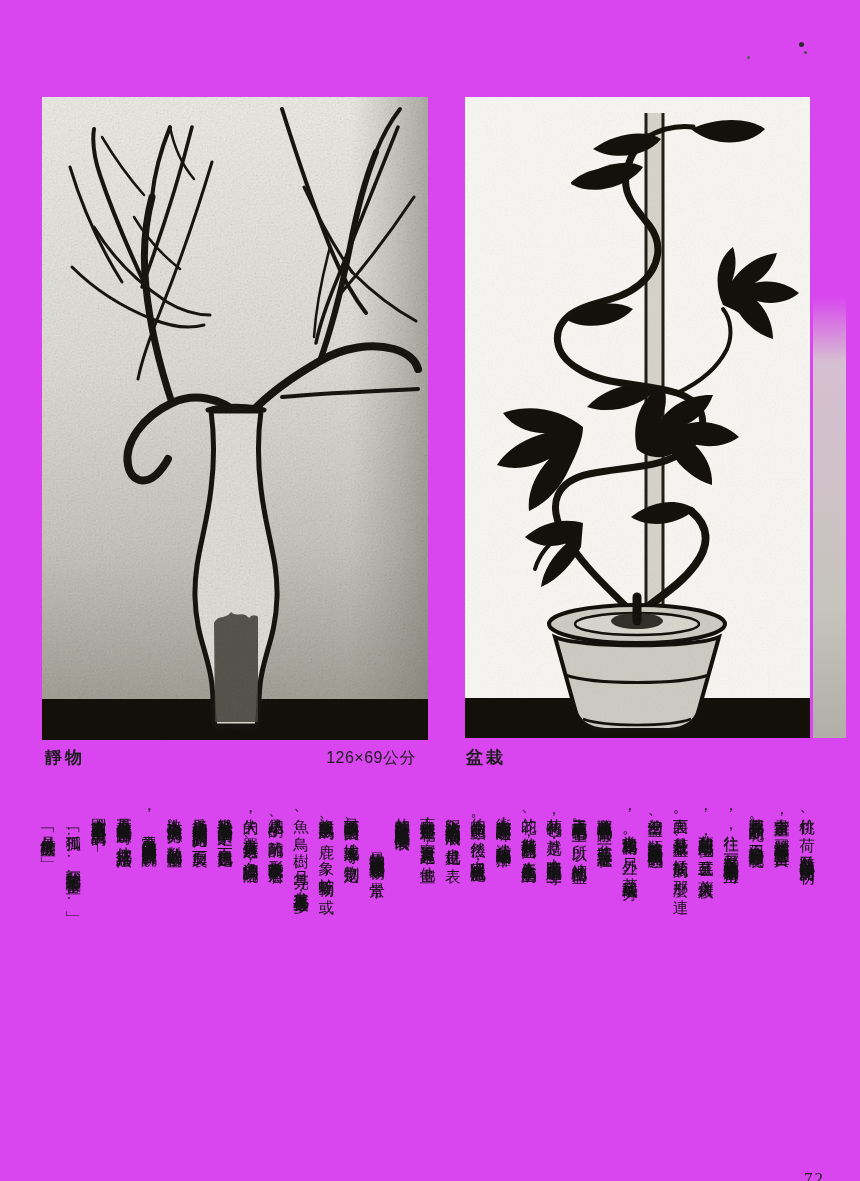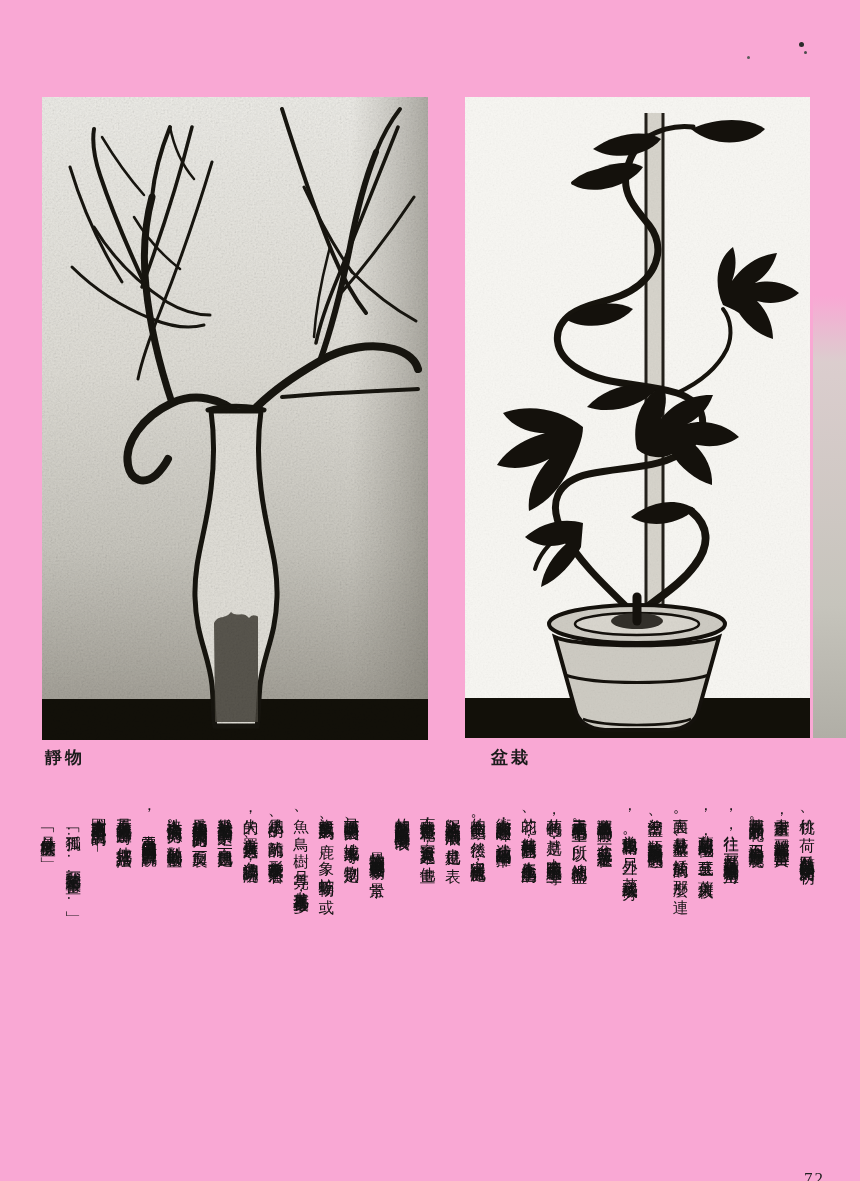--- a/index.html
+++ b/index.html
@@ -1,18 +1,18 @@
 <!DOCTYPE html>
 <html><head>
 <meta charset="utf-8">
 <style>
   html,body{margin:0;padding:0;background:#e8e8e8;}
   .page{
     position:relative;width:860px;height:1181px;margin:0 auto;
-    background:#f9a8d4;overflow:hidden;
+    background:#d946ef;overflow:hidden;
     font-family:"Liberation Sans",sans-serif;
   }
   .art{position:absolute;display:block;}
   #artL{left:42px;top:97px;}
   #artR{left:465px;top:97px;}
   .edge-strip{
     position:absolute;left:813px;top:296px;width:33px;height:442px;
     background:linear-gradient(180deg,rgba(222,220,213,0) 0%,rgba(214,212,205,.85) 15%,#c6c4bc 70%,#b0aea6 100%);
   }
   .speck{position:absolute;border-radius:50%;background:#2b2b2b;}
@@ -22,21 +22,21 @@
   .caption-title{
     position:absolute;top:746px;font-size:17px;font-weight:600;color:#1c1c1c;
     letter-spacing:3px;white-space:nowrap;
   }
   .caption-dim{
     position:absolute;top:748px;font-size:16px;color:#1c1c1c;text-align:right;
     letter-spacing:.5px;white-space:nowrap;
   }
   #capLT{left:45px;}
   #capLD{left:42px;width:374px;}
-  #capRT{left:491px;}
+  #capRT{left:466px;}
   #capRD{left:465px;width:345px;}
   .article{
     position:absolute;top:806px;right:40px;height:308px;
     writing-mode:vertical-rl;text-orientation:mixed;
     color:#131313;font-family:"Liberation Serif",serif;
     font-size:15.6px;letter-spacing:1.1px;
   }
   .tcol{line-height:25.3px;white-space:nowrap;}
   .pageno{
     position:absolute;left:804px;top:1141px;
@@ -157,20 +157,21 @@
 
     <rect width="345" height="641" filter="url(#grainR)" opacity="0.12" style="mix-blend-mode:multiply"></rect>
   </svg>
 
   <div class="edge-strip"></div>
   <div class="speck" id="speck1"></div>
   <div class="speck" id="speck2"></div>
   <div class="speck" id="speck3"></div>
 
   <div class="caption-title" id="capLT">靜物</div>
+  <div class="caption-dim" id="capLD">126×69公分</div>
   <div class="caption-title" id="capRT">盆栽</div>
 
   <div class="article">
       <div class="tcol">竹桃、荷，以及類似吳昌碩等明清和民初</div>
       <div class="tcol">畫家所畫，贊頌吉祥如意的「玉堂富貴」</div>
       <div class="tcol">花卉圖裏那類的花。但不論畫的是什麼花</div>
       <div class="tcol">，往往，都是以某一色線畫成的枝爲主角</div>
       <div class="tcol">，葉和花居附屬地位，或甚至，葉倂入枝</div>
       <div class="tcol">裏面。若是栽於盆、插於瓶的，那麼，連</div>
       <div class="tcol">勾塗出盆、瓶輪廓或形象的線或塊的顏色</div>

